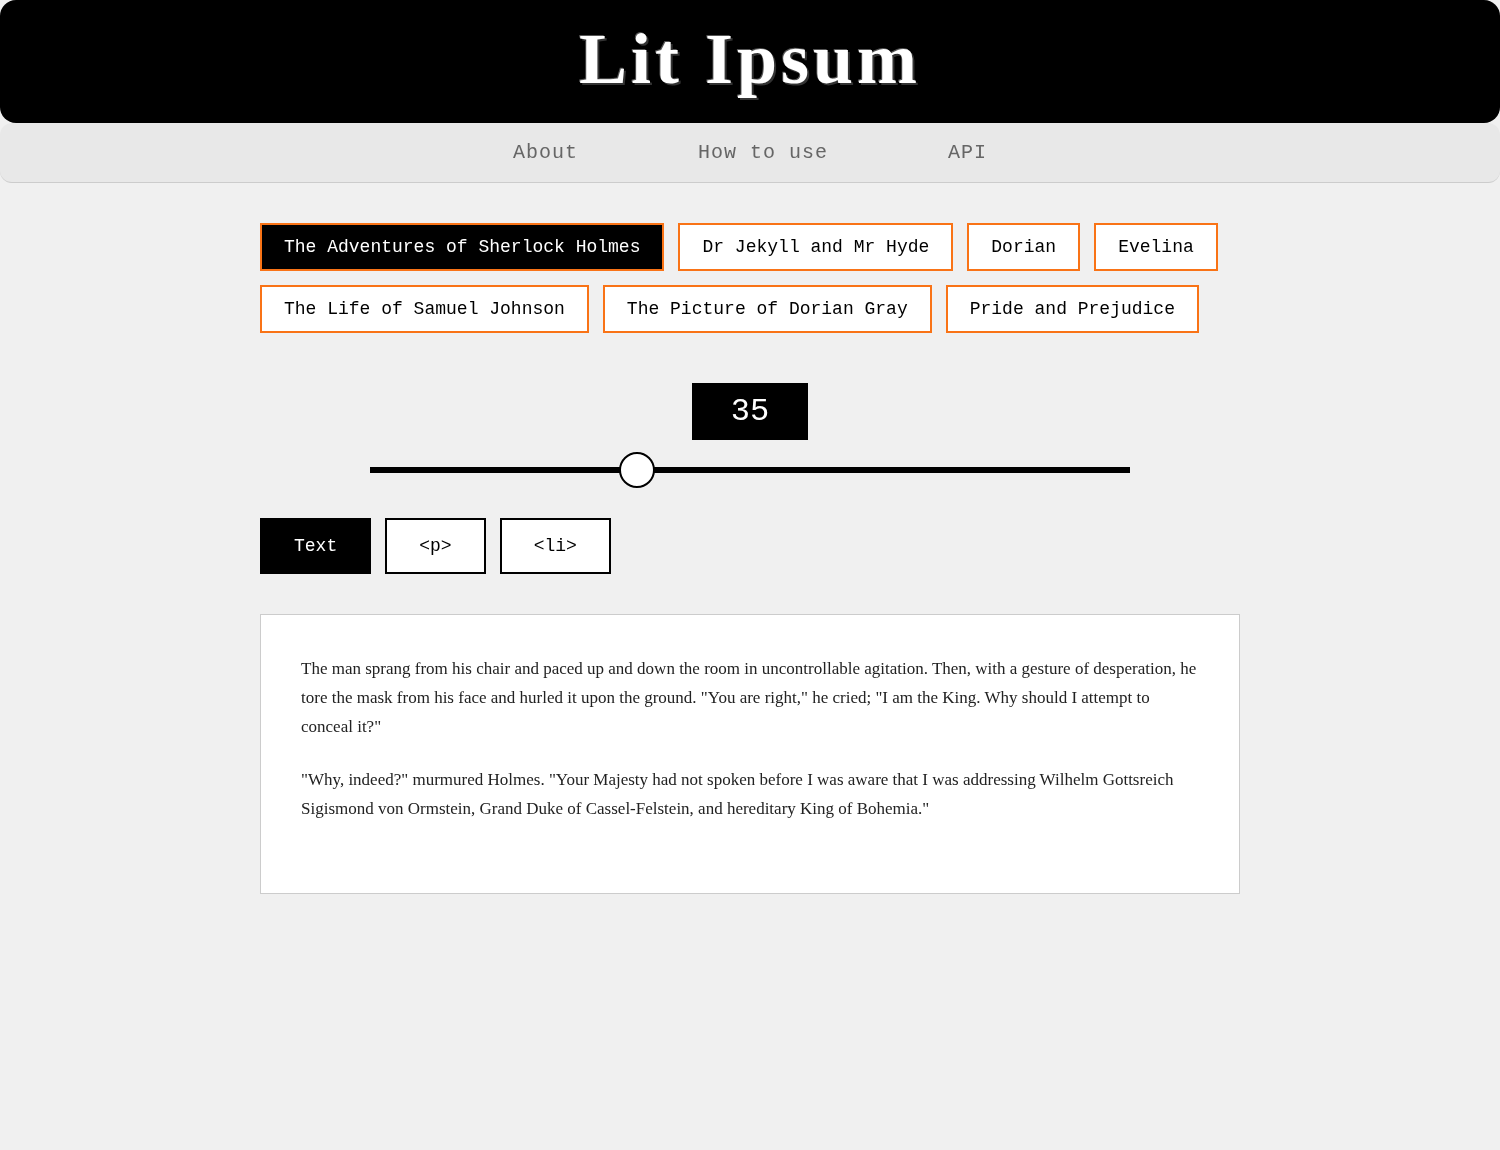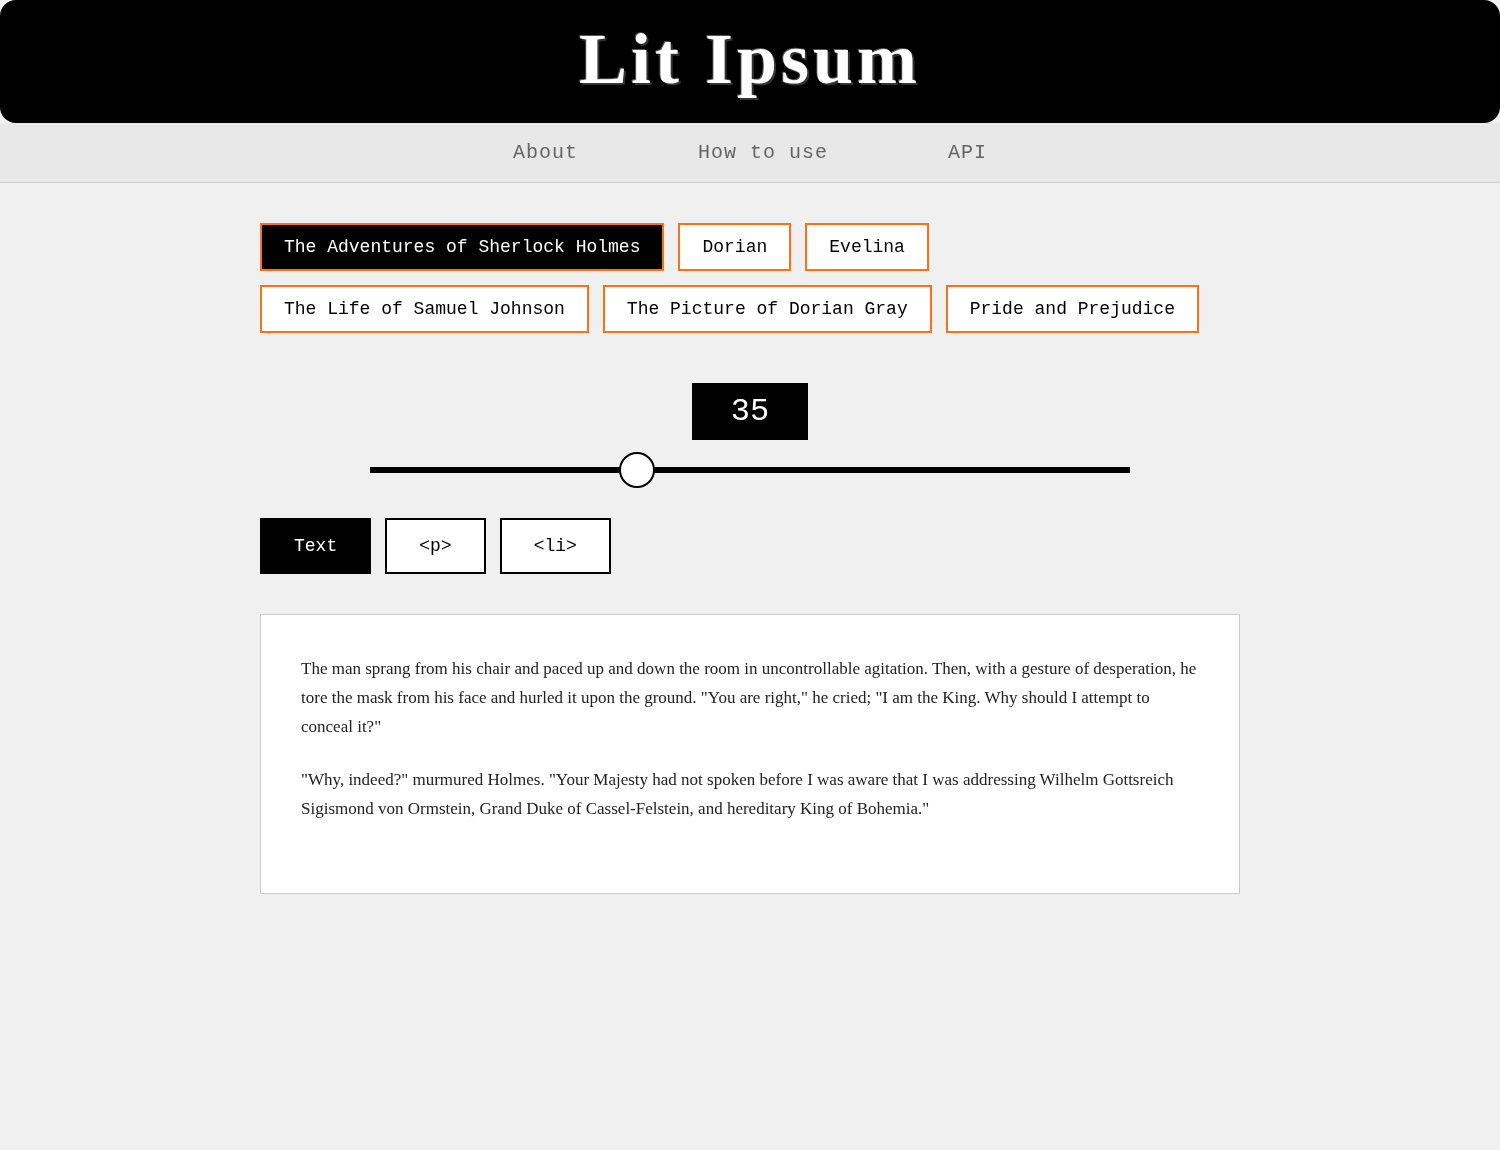--- a/index.html
+++ b/index.html
@@ -29,20 +29,21 @@
     }
 
     
     #nav {
       background: #e8e8e8;
       display: flex;
       justify-content: center;
       gap: 120px;
       padding: 18px 0;
       border-bottom: 1px solid #ccc;
+      border-radius: 12px;
     }
 
     .nav-link {
       color: #666;
       font-family: 'Courier New', Courier, monospace;
       font-size: 20px;
       text-decoration: none;
       cursor: pointer;
       letter-spacing: 1px;
     }
@@ -197,20 +198,21 @@
 <nav id="nav">
   <a class="nav-link" href="#">About</a>
   <a class="nav-link" href="#">How to use</a>
   <a class="nav-link" href="#">API</a>
 </nav>
 
 <div id="main">
 
   <div id="book-buttons">
     <button class="book-btn active">The Adventures of Sherlock Holmes</button>
+    <button class="book-btn">Dr Jekyll and Mr Hyde</button>
     <button class="book-btn">Dorian</button>
     <button class="book-btn">Evelina</button>
     <button class="book-btn">The Life of Samuel Johnson</button>
     <button class="book-btn">The Picture of Dorian Gray</button>
     <button class="book-btn">Pride and Prejudice</button>
   </div>
 
   <div id="slider-section">
     <div id="slider-value-box">35</div>
     <div id="slider-container">

